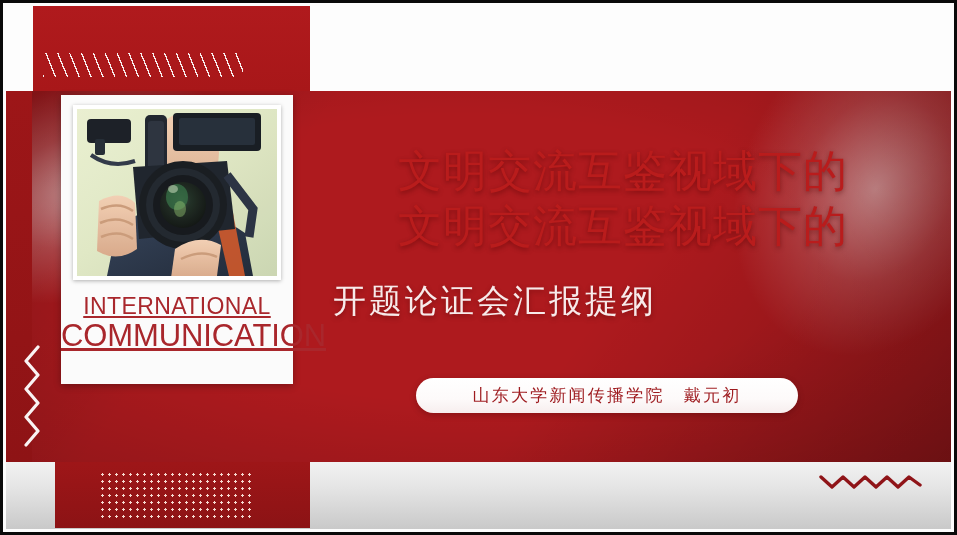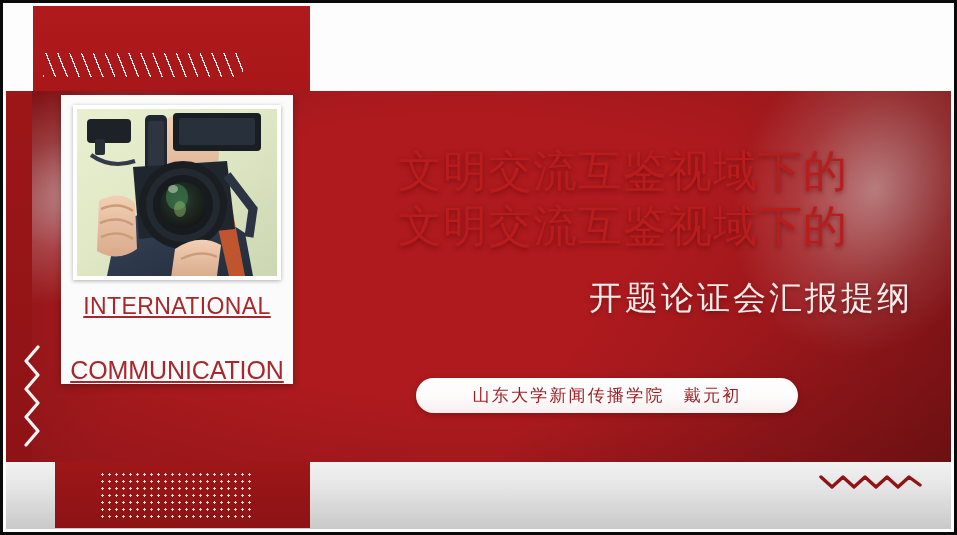--- a/index.html
+++ b/index.html
@@ -124,42 +124,42 @@
     position:absolute;left:0;right:0;top:196px;
     text-align:center;
     color:#a9272c;
     font-size:23px;
     line-height:30px;
     letter-spacing:.4px;
     font-weight:400;
     font-family:"Liberation Sans","DejaVu Sans",sans-serif;
     text-decoration:underline;
   }
-  .card .caption .l2{display:block;font-size:25px;letter-spacing:-.1px;margin-top:34px;}
+  .card .caption .l2{display:block;font-size:31px;letter-spacing:-.1px;}
 
   
   .title-wrap{
     position:absolute;left:330px;top:140px;width:580px;
     text-align:center;
   }
   .title-line{
     color:#b91c1c;
     font-family:"DejaVu Sans","Liberation Sans",sans-serif;
     font-size:44px;
     line-height:55px;
     letter-spacing:1px;
     font-weight:400;
     text-shadow:0 2px 5px rgba(70,0,0,.45);
     white-space:nowrap;
   }
   .subtitle{
     position:absolute;left:330px;top:276px;width:580px;
-    text-align:right;
+    text-align:left;
     color:#f7eaea;
-    font-family:Liberation Mono, monospace;
+    font-family:Liberation Serif, serif;
     font-size:33px;
     line-height:44px;
     letter-spacing:3px;
     text-shadow:0 2px 5px rgba(70,0,0,.45);
     white-space:nowrap;
   }
   .pill{
     position:absolute;left:413px;top:375px;width:382px;height:35px;
     background:linear-gradient(180deg,#ffffff 0%,#fdfafa 60%,#f7eeee 100%);
     border-radius:20px;

